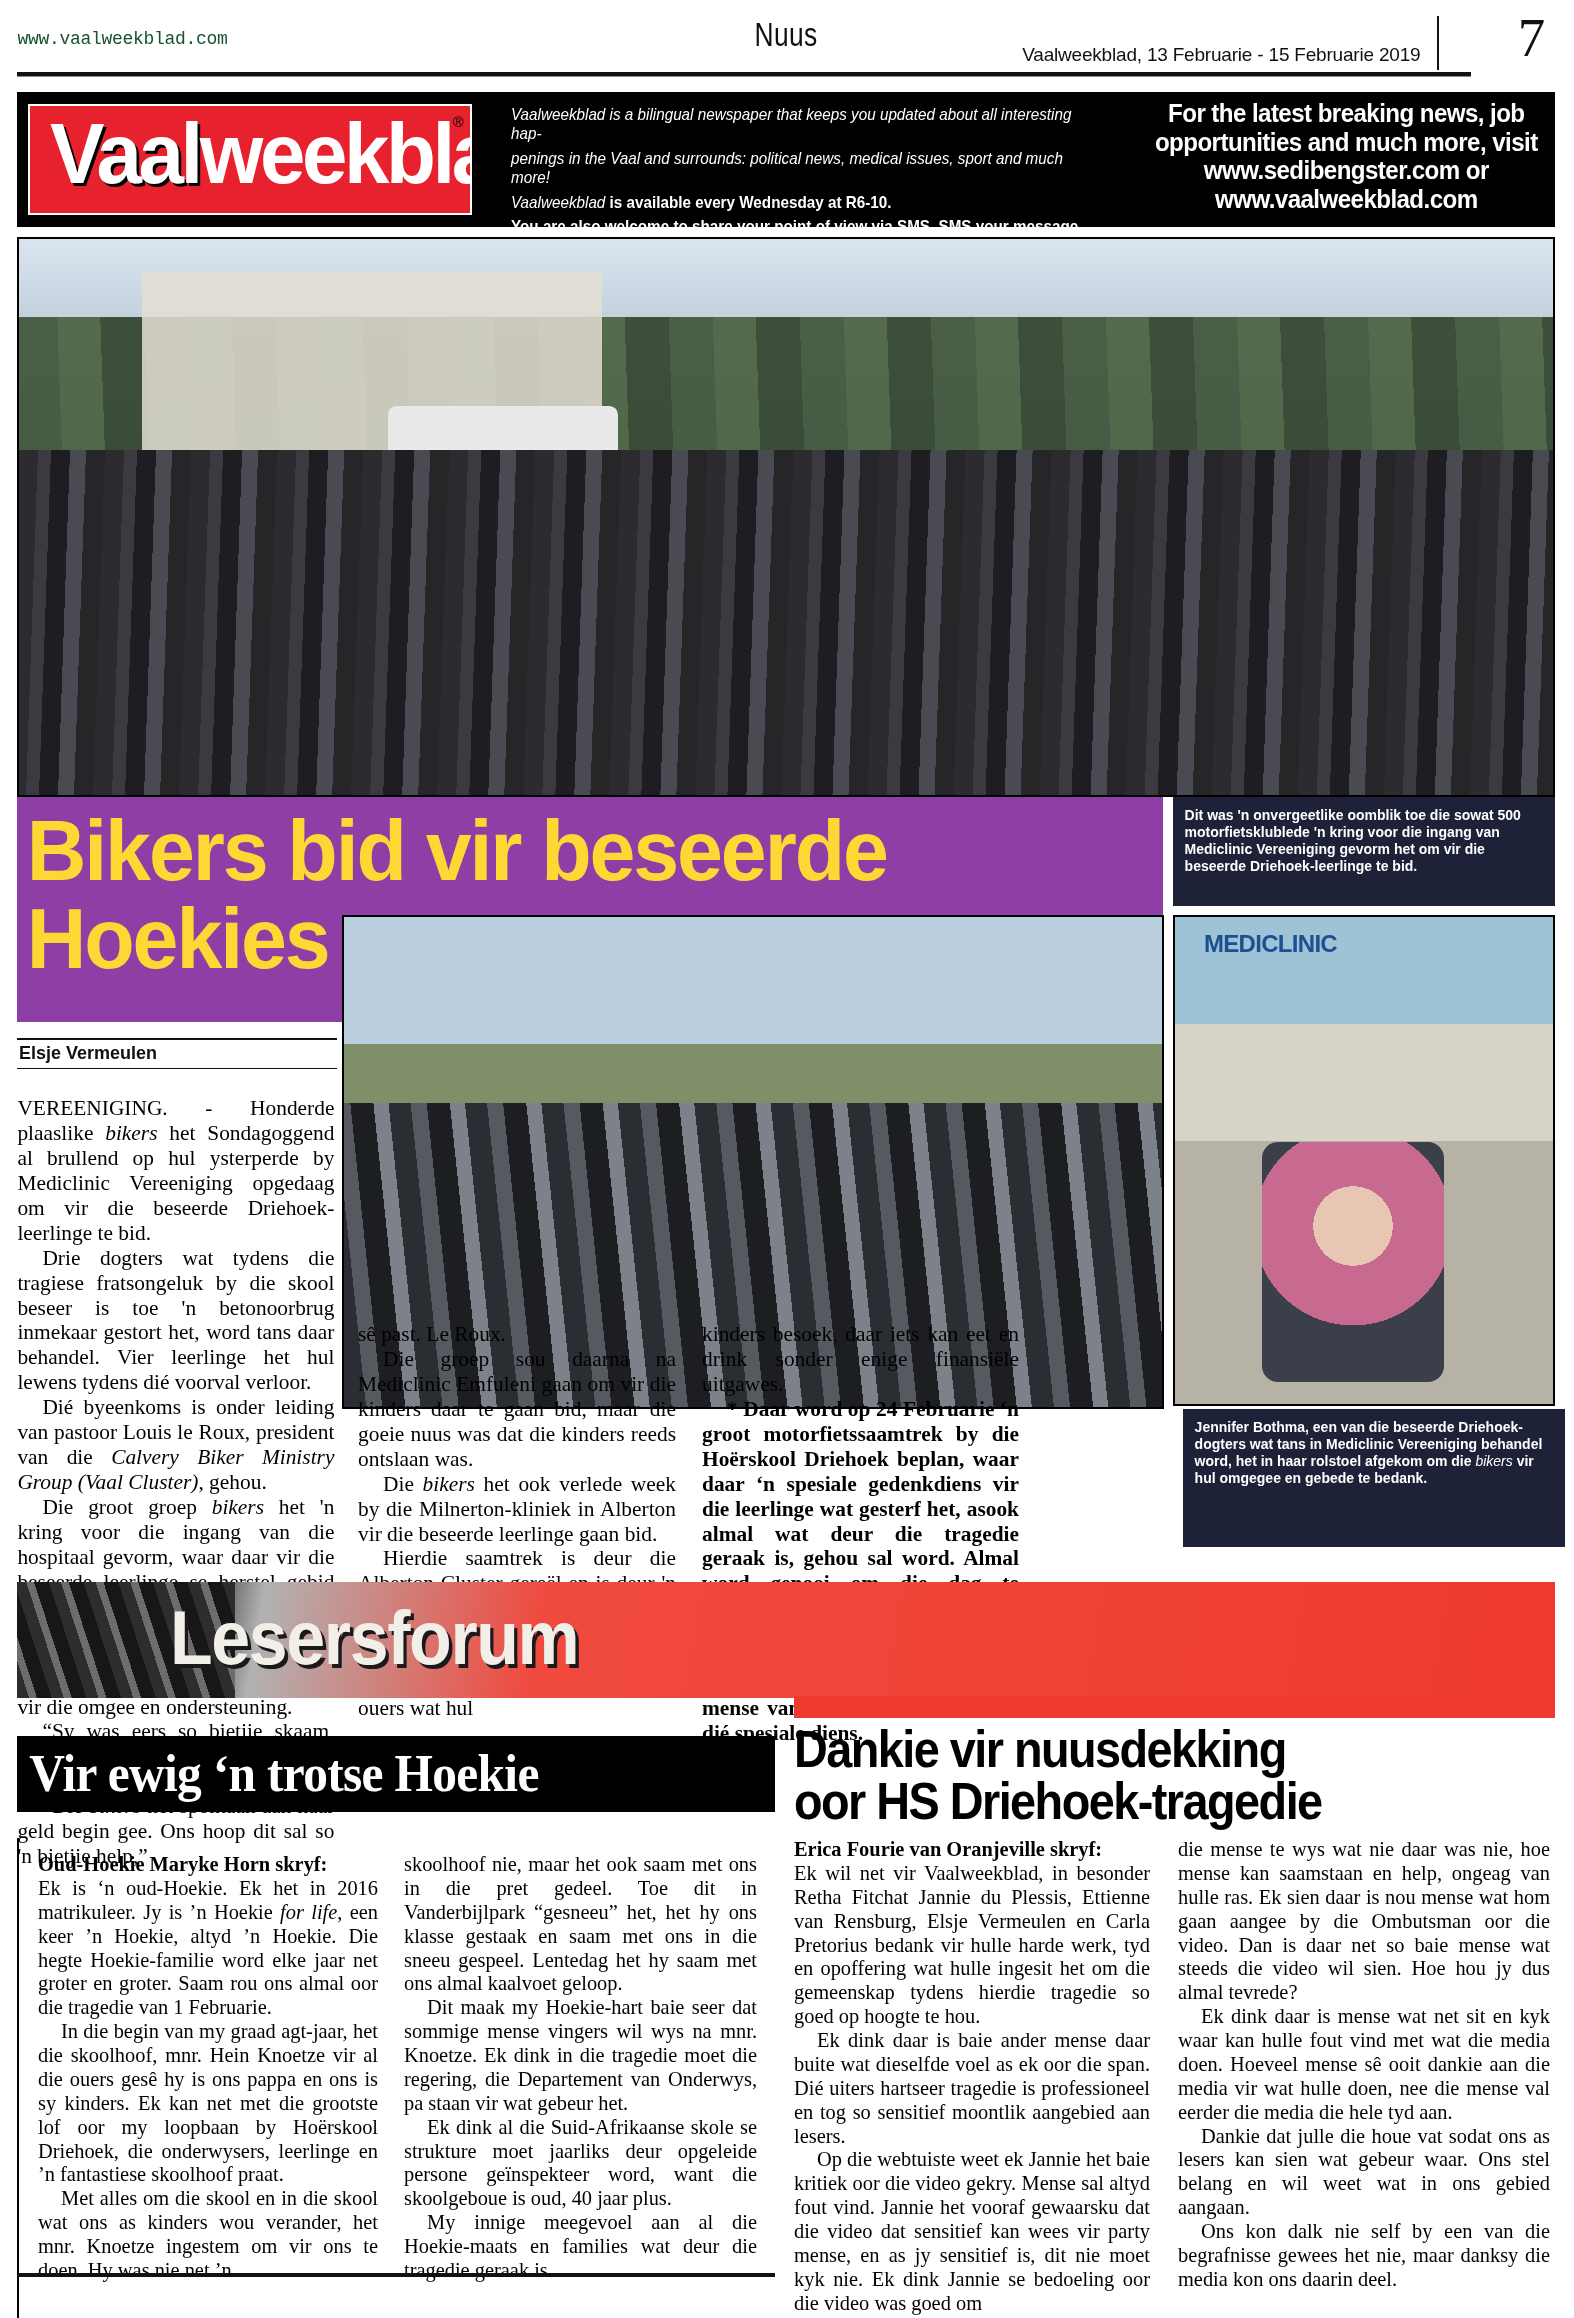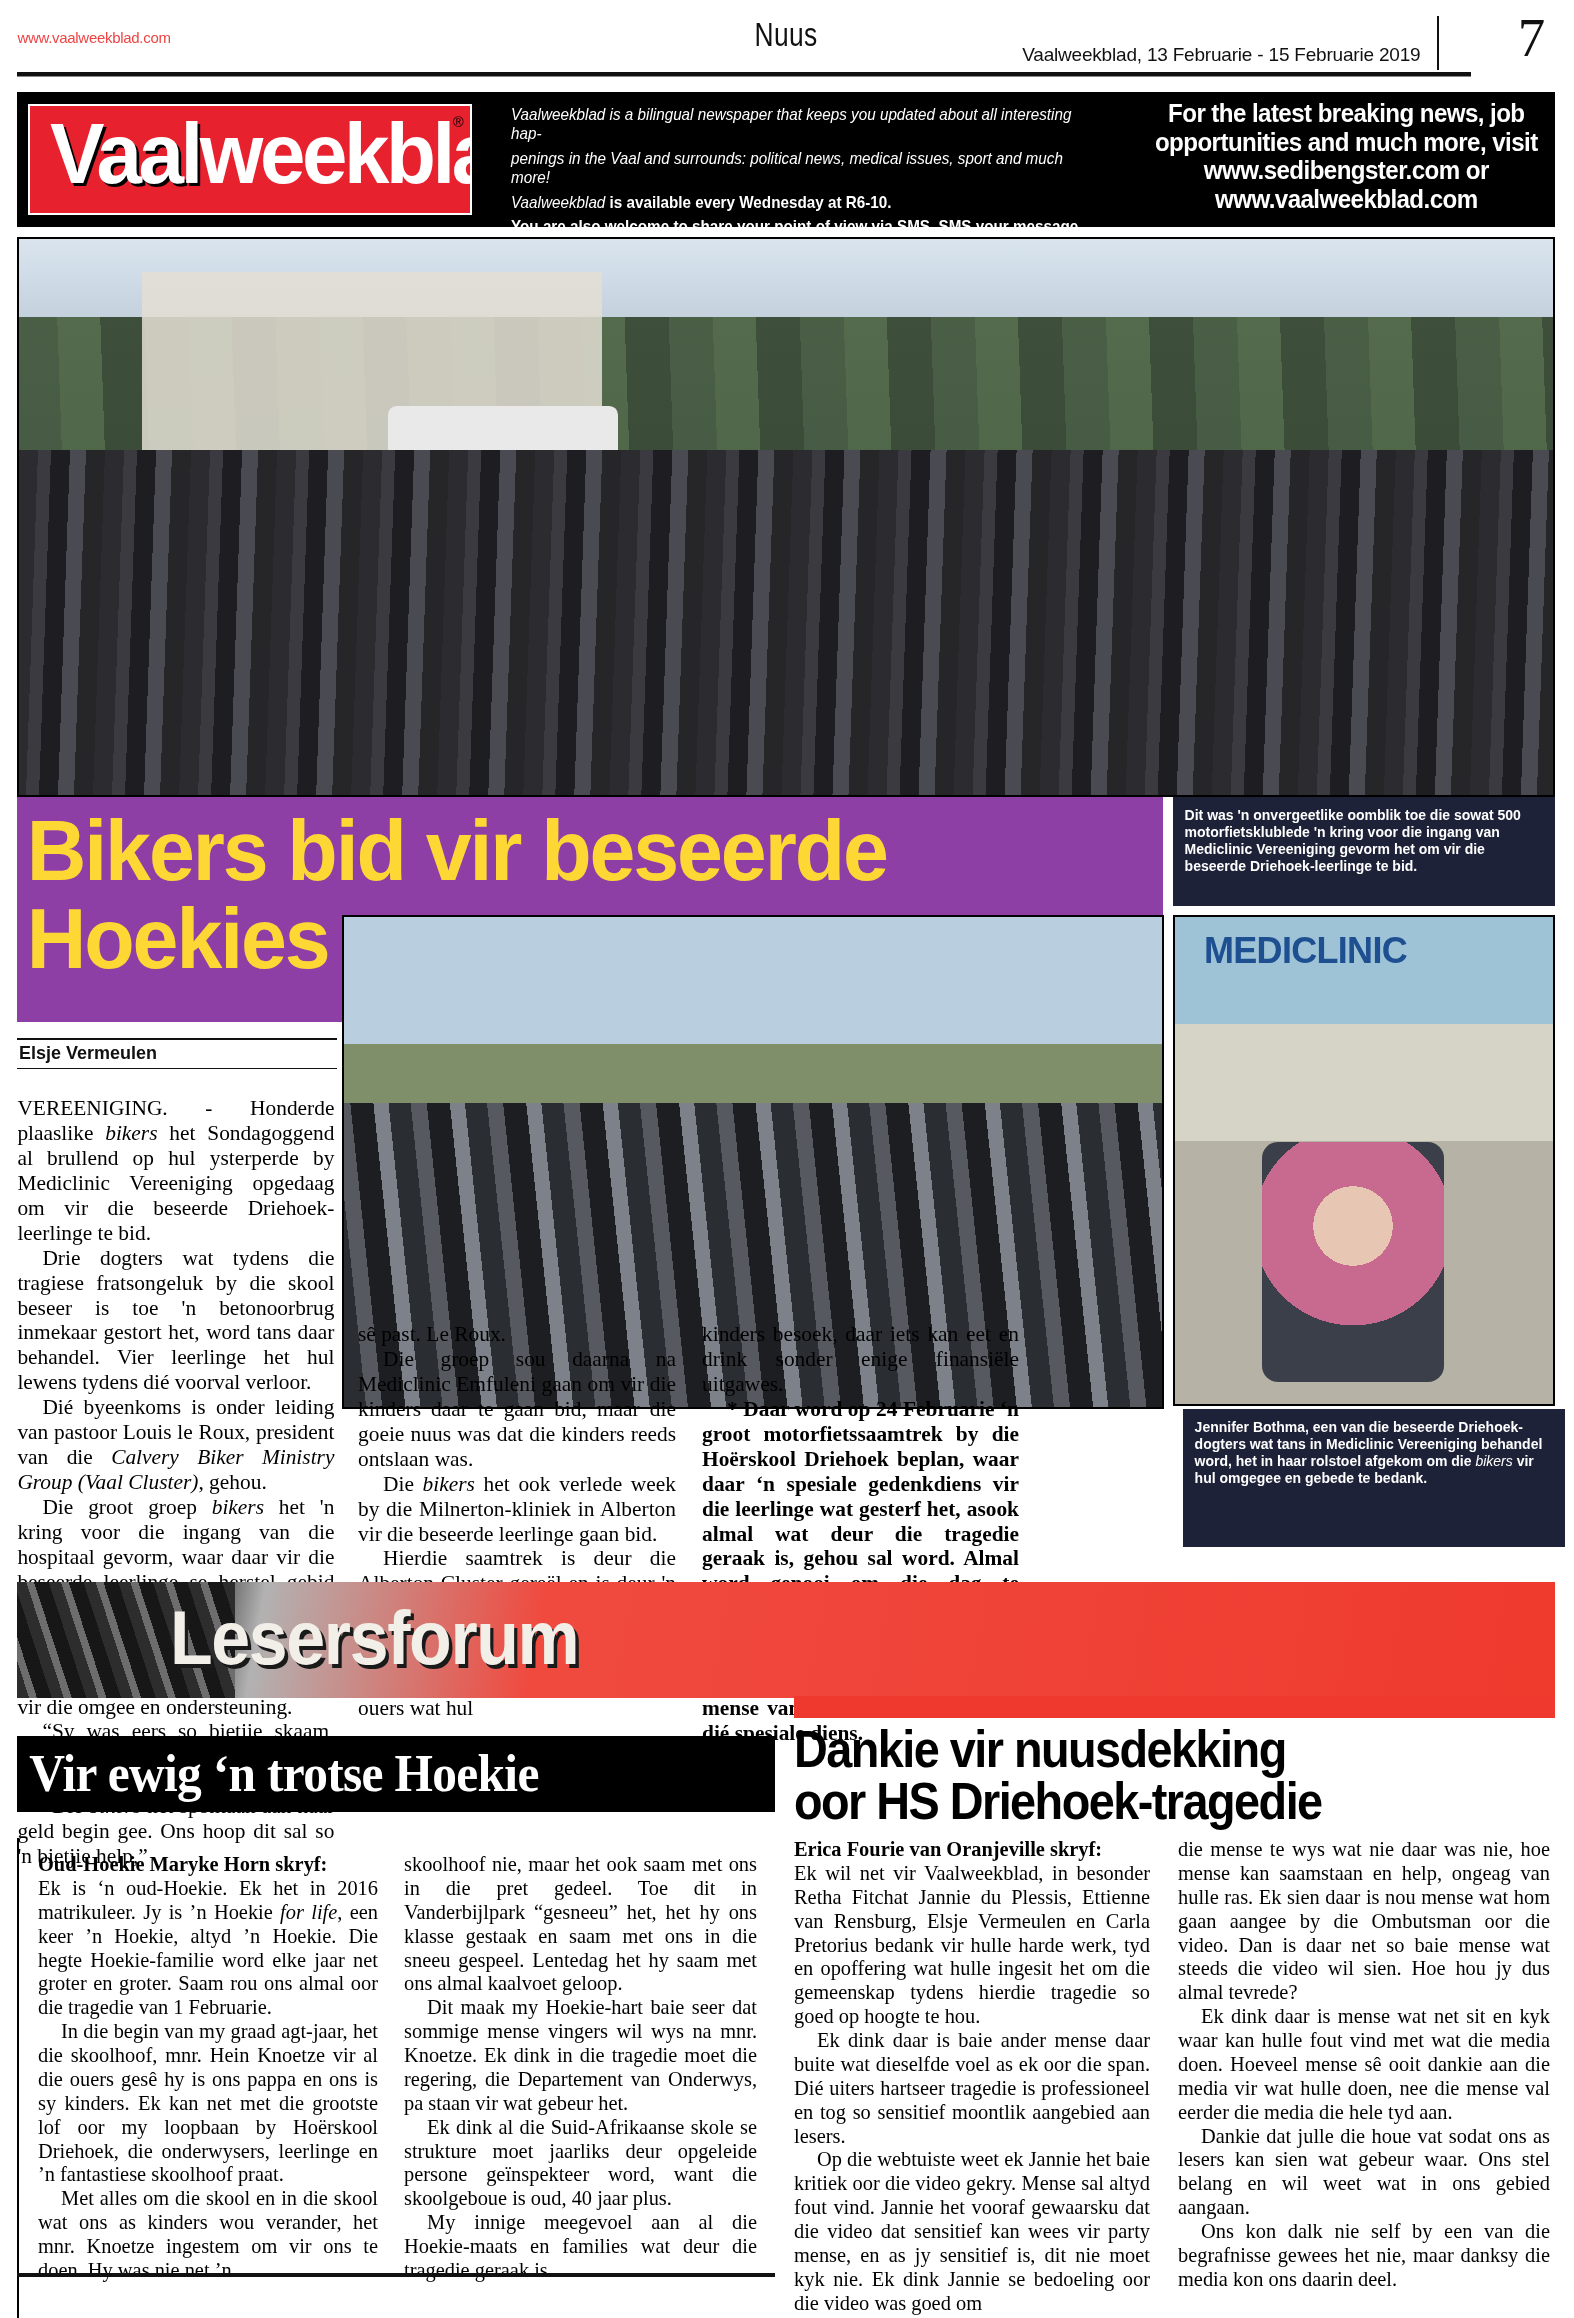--- a/index.html
+++ b/index.html
@@ -1,22 +1,22 @@
 <!DOCTYPE html>
 <html style="font-size:11.6px"><head>
 <meta charset="utf-8">
 <style>
   html,body{margin:0;padding:0;background:#fff;}
   body{width:1574px;height:2319px;position:relative;font-family:"Liberation Serif",serif;}
   .page{position:absolute;left:0;top:0;width:1574px;height:2319px;background:#fff;}
 
   
   .runhead{position:absolute;left:17.4px;top:20.4px;width:1538px;height:51px;}
-  .rh-url{position:absolute;left:0;top:8.7px;font-family:Liberation Sans, sans-serif;
-          font-size:15px;letter-spacing:-0.3px;color:#ef4444;}
+  .rh-url{position:absolute;left:0;top:8.7px;font-family:Liberation Mono, monospace;
+          font-size:18px;letter-spacing:-0.3px;color:#14532d;}
   .rh-section{position:absolute;left:0;right:0;top:-4.4px;text-align:center;
           font-family:"Liberation Sans",sans-serif;font-weight:400;font-size:33px;
           color:#111;letter-spacing:0.4px;transform:scaleX(.8);}
   .rh-date{position:absolute;right:135px;top:24px;font-family:"Liberation Sans",sans-serif;
           font-size:19px;color:#111;letter-spacing:-0.2px;}
   .rh-pagenum{position:absolute;right:10.2px;top:-10.2px;font-family:"Liberation Serif",serif;
           font-size:55px;color:#111;line-height:1;}
   .rh-vrule{position:absolute;right:116px;top:-4.4px;width:2.2px;height:54px;background:#111;}
   .rh-rule{position:absolute;left:0;top:52px;width:1454px;height:3.6px;background:#111;
           border-bottom:1.5px solid #888;}
@@ -72,21 +72,21 @@
 
   
   .photo2{position:absolute;left:342px;top:915px;width:822px;height:494px;
           border:2.2px solid #000;box-sizing:border-box;overflow:hidden;
           background:linear-gradient(180deg,#b9cfe0 0 26%,#7f8f6a 26% 38%,#cfcabb 38% 55%,#9a9a95 55% 100%);}
   .photo2 .bikes{position:absolute;left:0;bottom:0;width:100%;height:62%;
           background:repeating-linear-gradient(84deg,#2a2d31 0 22px,#565a60 22px 38px,#1c1e21 38px 61px,#7d828a 61px 76px);}
   .photo3{position:absolute;left:1173px;top:915px;width:382px;height:491px;
           border:2.2px solid #000;box-sizing:border-box;overflow:hidden;
           background:linear-gradient(180deg,#9fc3d6 0 22%,#d6d3c7 22% 46%,#b6b2a6 46% 100%);}
-  .photo3 .mclogo{position:absolute;left:29px;top:13px;color:#1d4f91;font-size:36px;
+  .photo3 .mclogo{position:absolute;left:29px;top:13px;color:#1d4f91;font-size:24px;
           font-family:"Liberation Sans",sans-serif;font-weight:700;letter-spacing:-0.7px;}
   .photo3 .chair{position:absolute;left:87px;bottom:22px;width:182px;height:240px;
           background:radial-gradient(circle at 50% 35%,#e7c7b3 0 22%,#c86a8f 22% 55%,#3b3f49 55% 100%);border-radius:16px;}
 
   
   .byline-wrap{position:absolute;left:17.4px;top:1038px;width:320px;}
   .byline-rule{height:2.2px;background:#111;}
   .byline{font-family:"Liberation Sans",sans-serif;font-weight:700;font-size:18px;
           padding:2.9px 0 3.6px 1.5px;color:#111;}
   .byline-rule2{height:1.5px;background:#111;}

